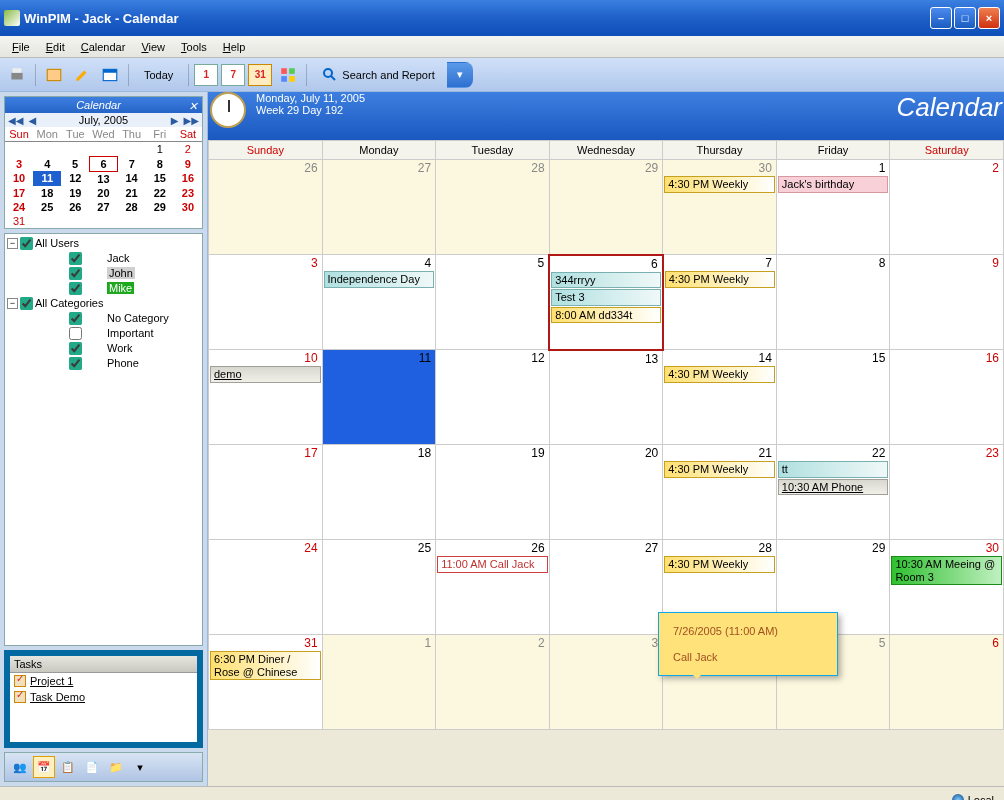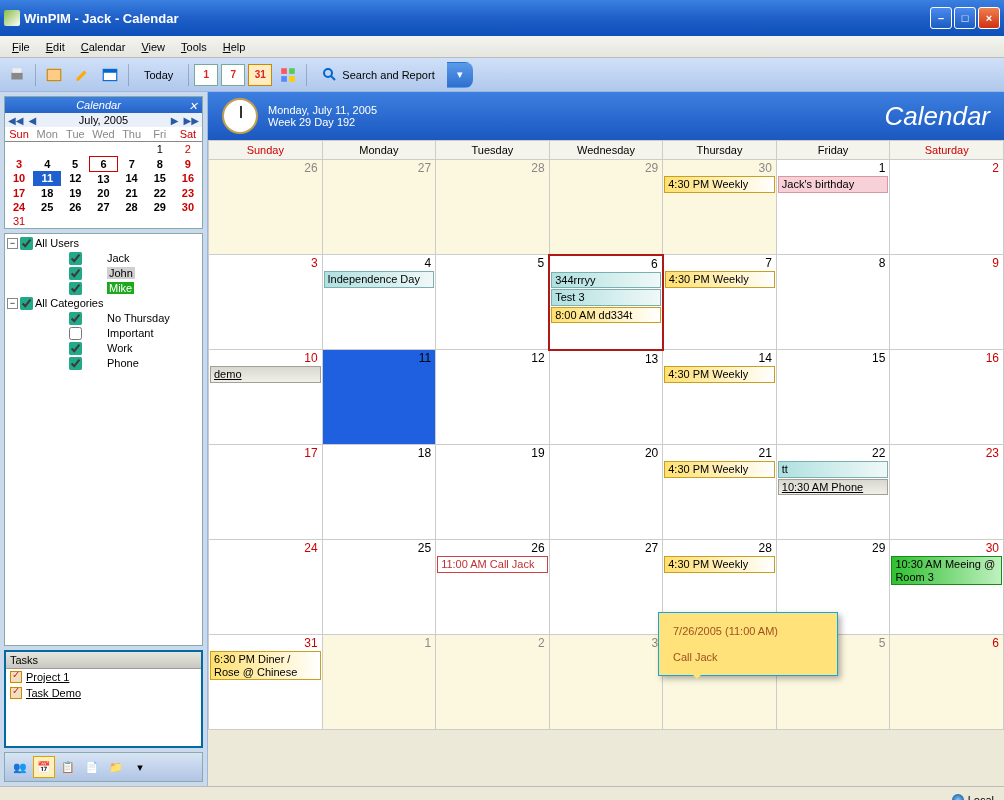--- a/index.html
+++ b/index.html
@@ -46,31 +46,31 @@
 
 .sb-tree { background:#fff; border:1px solid #8aa; flex:1; padding:2px; overflow:auto; }
 .tree-node { display:flex; align-items:center; gap:2px; padding:1px 0; }
 .tree-node.child { padding-left:26px;gap:25px; }
 .tree-node .twisty { width:11px; height:11px; border:1px solid #888; display:flex; align-items:center; justify-content:center; font-size:9px; line-height:1; }
 .tree-node .spacer { width:11px; }
 .tree-node input[type=checkbox] { width:13px; height:13px; accent-color:#2a8; }
 .tree-node .lbl.sel-grey { background:#d0d0d0; padding:0 2px;}
 .tree-node .lbl.sel-green { background:#1ea81e; color:#fff; padding:0 2px;}
 
-.sb-tasks { background:#fff; border:2px solid #0369a1; height:98px; }
+.sb-tasks { background:#fff; border:6px solid #0369a1; height:98px; }
 .sb-tasks-hdr { background: linear-gradient(#e6e6e0,#c8c8c0); padding:2px 4px; border-bottom:1px solid #999; }
 .sb-tasks-row { display:flex; align-items:center; gap:4px; padding:2px 4px;text-decoration:underline; }
 .task-ico { width:12px; height:12px; background:#f0e0c0; border:1px solid #c80; position:relative;}
 .task-ico:after { content:'✓'; color:#d22; position:absolute; top:-3px; left:1px; font-size:10px;}
 
 .sb-nav { background: linear-gradient(#d8e4f4,#b0c4e4); border:1px solid #8aa; height:30px; display:flex; align-items:center; padding:0 4px; gap:2px;}
 .sb-nav .nav-ico { width:22px; height:22px; display:flex; align-items:center; justify-content:center; }
 .sb-nav .nav-ico.sel { border:1px solid #e0a000; background:#fff0c0; }
 
-.cal-header { height:48px; background: linear-gradient(#3d7fe0,#1a58c0); color:#fff; display:flex; align-items:center; padding:0 14px; }
+.cal-header { height:48px; background: linear-gradient(#3d7fe0,#1a58c0); color:#fff; display:flex; padding:0 2px; }
 .cal-header .clock { width:36px; height:36px; background:#fff; border-radius:50%; border:2px solid #c0a050; margin-right:10px; position:relative;}
 .cal-header .clock:after { content:''; position:absolute; width:2px; height:12px; background:#333; top:6px; left:16px;}
 .cal-header .date-block { flex:1; font-size:13px; }
 .cal-header .big { font-size:26px; font-style:italic; }
 
 .grid-wrap { background:#fff; }
 .grid { border-collapse:collapse; width:100%; table-layout:fixed; }
 .grid th { background:#f4f4ec; border:1px solid #ccc; padding:3px; font-weight:normal; }
 .grid th.sun, .grid th.sat { color:#c00; }
 .grid td { border:1px solid #ccc; vertical-align:top; height:95px; padding:0; position:relative; }
@@ -267,21 +267,21 @@
           <span class="lbl sel-green">Mike</span>
         </div>
         <div class="tree-node">
           <span class="twisty">−</span>
           <input type="checkbox" checked="" style="">
           <span class="lbl ">All Categories</span>
         </div>
         <div class="tree-node child">
           <span class="spacer"></span>
           <input type="checkbox" checked="" style="">
-          <span class="lbl ">No Thursday</span>
+          <span class="lbl ">No Category</span>
         </div>
         <div class="tree-node child">
           <span class="spacer"></span>
           <input type="checkbox" style="">
           <span class="lbl ">Important</span>
         </div>
         <div class="tree-node child">
           <span class="spacer"></span>
           <input type="checkbox" checked="" style="">
           <span class="lbl ">Work</span>

